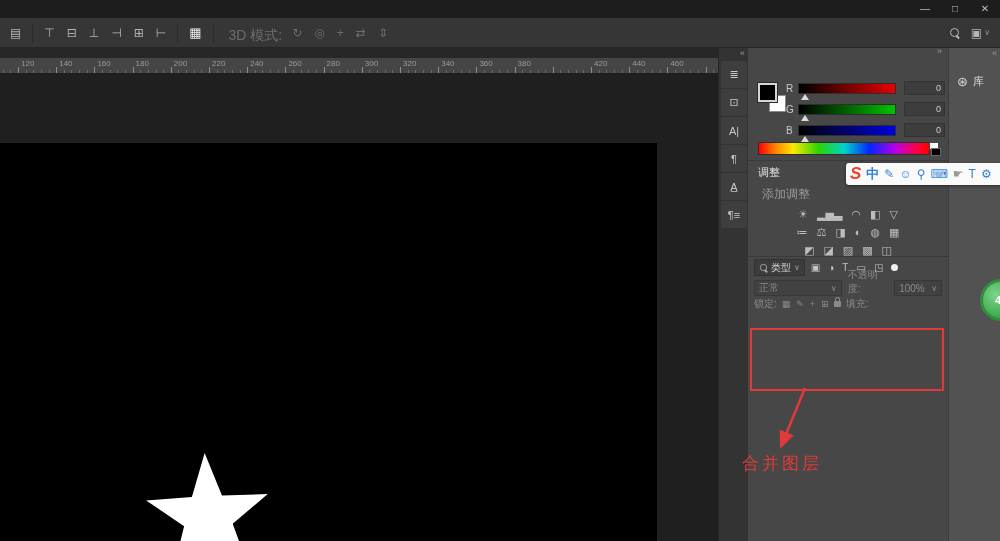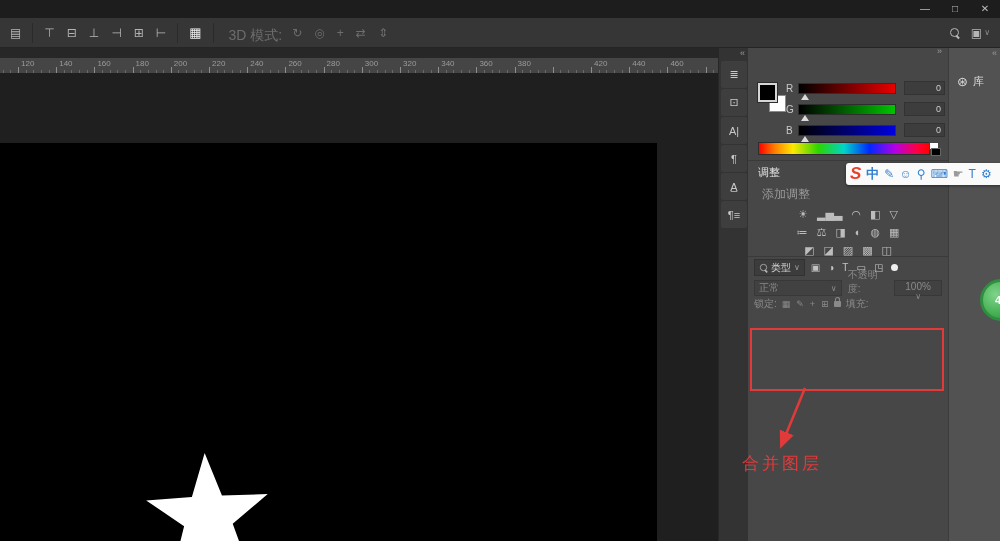--- a/index.html
+++ b/index.html
@@ -389,21 +389,21 @@
           <span class="flt-ic">◳</span>
         </span>
       <span class="pin-dot"></span>
     </div>
     <div class="blend-row">
       <span class="sel" style="width:82px;">
         <span>正常</span>
         <span style="font-size:8px;">∨</span>
       </span>
       <span class="dis-txt">不透明度:</span>
-      <span class="sel" style="width:40px;flex-direction:column;">
+      <span class="sel" style="width:40px;">
         <span>100%</span>
         <span style="font-size:8px;">∨</span>
       </span>
     </div>
     <div class="lock-row">
       <span class="dis-txt">锁定:</span>
       <span id="lock-icons" style="display:flex;gap:6px;align-items:center;">
           <span class="lock-ic">▦</span>
           <span class="lock-ic">✎</span>
           <span class="lock-ic">+</span>

